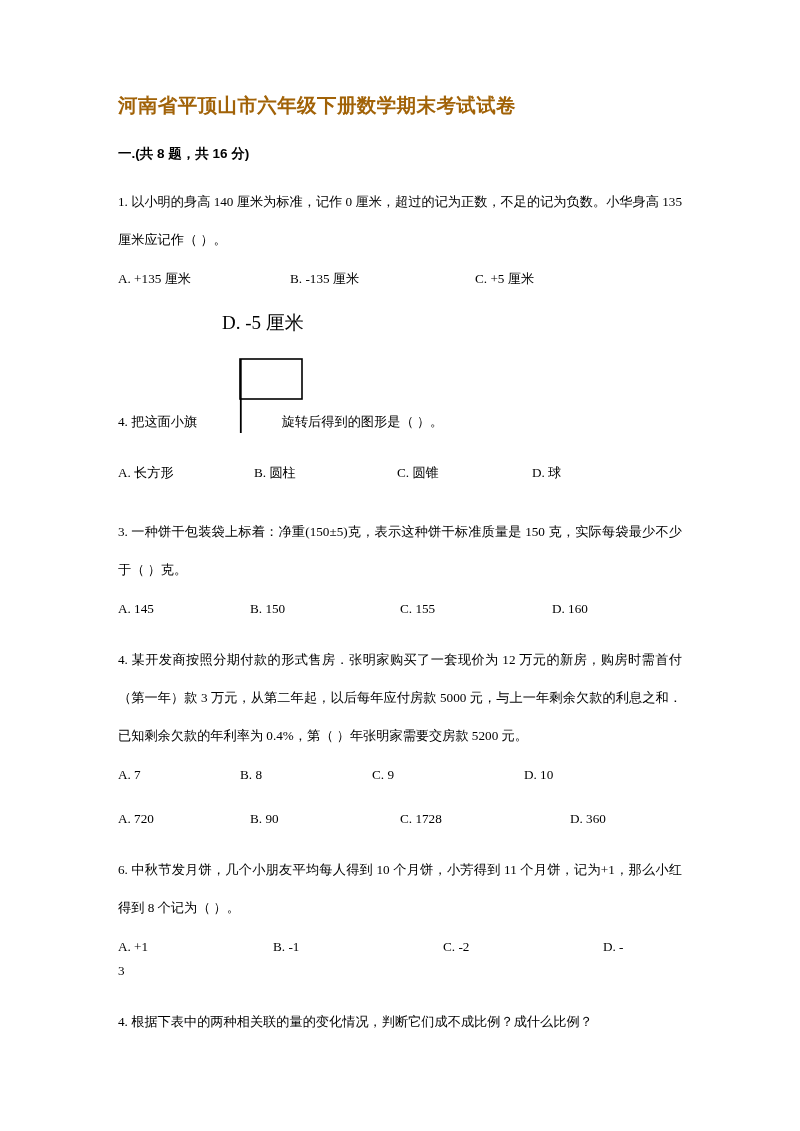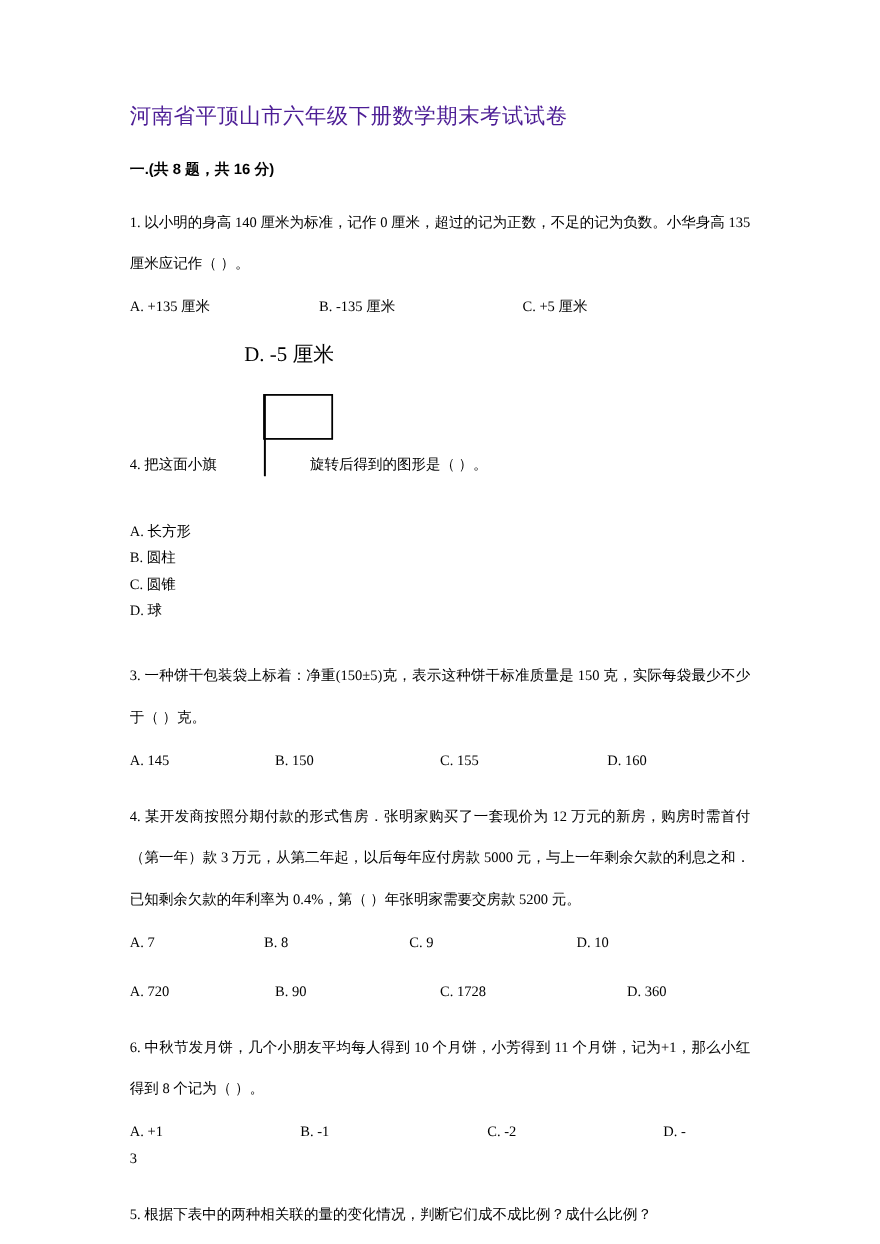--- a/index.html
+++ b/index.html
@@ -17,26 +17,26 @@
   }
   .page {
     width: 800px;
     height: 1131px;
     box-sizing: border-box;
     padding: 92px 118px 40px 118px;
     position: relative;
   }
   .doc-title {
     font-family: "Liberation Sans", "DejaVu Sans", sans-serif;
-    font-weight: normal;
+    font-weight: bold;
     font-size: 19.5px;
     letter-spacing: 0.4px;
     text-align: left;
     margin: 0 0 26px 0;
-    color: #4c1d95;
+    color: #a16207;
   }
   .section-head {
     font-family: "Liberation Sans", "DejaVu Sans", sans-serif;
     font-weight: bold;
     font-size: 13.5px;
     margin: 0 0 20px 0;
   }
   .q {
     font-size: 13.2px;
     line-height: 38px;
@@ -137,21 +137,21 @@
       <rect x="26" y="4" width="62" height="40" fill="none" stroke="#000" stroke-width="1.6"></rect>
       <line x1="26.8" y1="4" x2="26.8" y2="78" stroke="#000" stroke-width="1.8"></line>
     </svg>
     <div class="q2-line">
       <span>4. 把这面小旗</span>
       <span class="q2-gap2"></span>
       <span>旋转后得到的图形是（        ）。</span>
     </div>
   </div>
 
-  <div class="opts w-b" style="margin-top:28px;flex-direction:column;">
+  <div class="opts w-b" style="margin-top:18px;">
     <span>A. 长方形</span>
     <span>B. 圆柱</span>
     <span>C. 圆锥</span>
     <span>D. 球</span>
   </div>
 
   <div class="q" style="margin-top:28px;">3. 一种饼干包装袋上标着：净重(150±5)克，表示这种饼干标准质量是 150 克，实际每袋最少不少于（        ）克。</div>
   <div class="opts w-c">
     <span>A. 145</span>
     <span>B. 150</span>
@@ -176,15 +176,15 @@
 
   <div class="q">6. 中秋节发月饼，几个小朋友平均每人得到 10 个月饼，小芳得到 11 个月饼，记为+1，那么小红得到 8 个记为（        ）。</div>
   <div class="opts w-f" style="margin-bottom:0;">
     <span>A. +1</span>
     <span>B. -1</span>
     <span>C. -2</span>
     <span>D. -</span>
   </div>
   <div class="opt-d-second-line" style="margin-top:0;">3</div>
 
-  <div class="q" style="margin-top:22px; line-height:34px;">5. 根据下表中的两种相关联的量的变化情况，判断它们成不成比例？成什么比例？</div>
+  <div class="q" style="margin-top:22px; line-height:34px;">4. 根据下表中的两种相关联的量的变化情况，判断它们成不成比例？成什么比例？</div>
 
 </div>
 
 </body></html>

